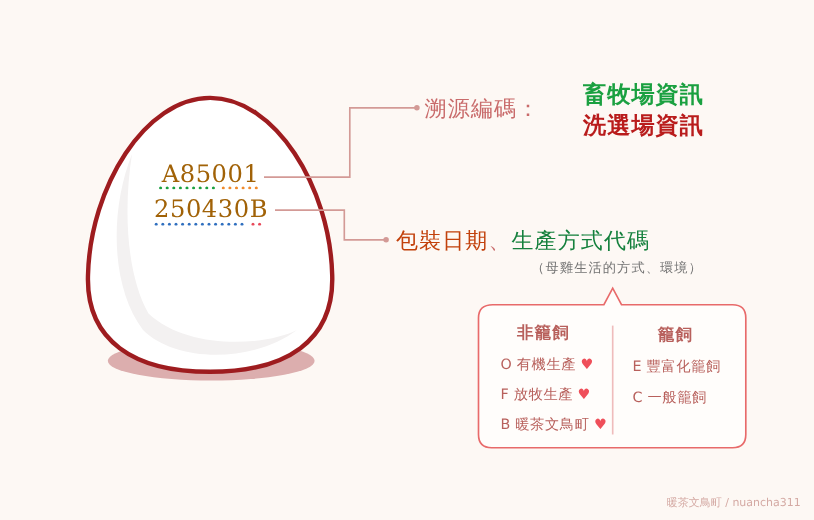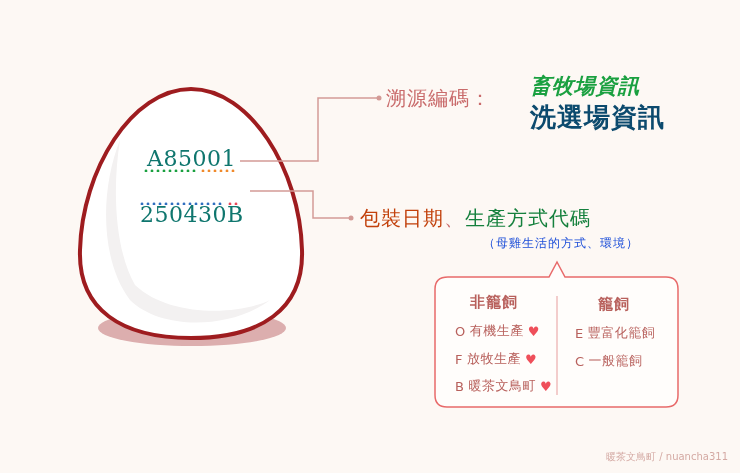--- a/index.html
+++ b/index.html
@@ -1,27 +1,27 @@
 <!DOCTYPE html>
 <html><head>
 <meta charset="utf-8">
 <style>
   html, body { margin:0; padding:0; }
   body { width:740px; height:473px; background:#fdf8f4; position:relative; overflow:hidden;
          font-family:"DejaVu Sans", sans-serif; }
   #egg-svg { position:absolute; left:0; top:0; }
   .code { position:absolute; font-family:"DejaVu Serif", "Liberation Serif", serif; font-size:22px;
-          color:#0f766e; letter-spacing:0.5px; line-height:1; }
+          color:#a16207; letter-spacing:0.5px; line-height:1; }
   .dots { position:absolute; height:3px; }
   .title-main { position:absolute; font-size:20px; font-weight:normal; color:#c96b6b; letter-spacing:1px; white-space:nowrap; }
-  .title-green { position:absolute; font-size:21px; font-weight:bold; color:#1aa040; letter-spacing:1px; white-space:nowrap;font-style:italic; }
-  .title-orange { position:absolute; font-size:26px; font-weight:bold; color:#0c4a6e; letter-spacing:1px; white-space:nowrap; }
+  .title-green { position:absolute; font-size:21px; font-weight:bold; color:#1aa040; letter-spacing:1px; white-space:nowrap; }
+  .title-orange { position:absolute; font-size:21px; font-weight:bold; color:#b91c1c; letter-spacing:1px; white-space:nowrap; }
   .title-blue { color:#c2410c; }
   .title-red { color:#15803d; }
-  .sub { position:absolute; font-size:12px; color:#1d4ed8; white-space:nowrap; letter-spacing:1px;font-family:Liberation Serif, serif; }
+  .sub { position:absolute; font-size:12px; color:#737373; white-space:nowrap; letter-spacing:1px;font-family:Liberation Serif, serif; }
   .box { position:absolute; left:435px; top:277px; width:243px; height:110px; }
   .col-head { position:absolute; font-size:15px; color:#b8605c; font-weight:bold; white-space:nowrap; letter-spacing:1px;}
   .item { position:absolute; font-size:13px; color:#b8605c; white-space:nowrap; letter-spacing:0.5px; display:flex; align-items:center; gap:4px;}
   .heart { color:#ef4f5a; font-size:13px; }
   .credit { position:absolute; right:12px; top:450px; font-size:10px; color:#d4a9a3; white-space:nowrap; }
 </style>
 </head>
 <body>
 
 <svg id="egg-svg" width="740" height="473">
@@ -54,21 +54,21 @@
   </g>
   <g fill="#f08a2c">
     <circle cx="59" cy="2" r="1.4"></circle>
       <circle cx="65" cy="2" r="1.4"></circle>
       <circle cx="71" cy="2" r="1.4"></circle>
       <circle cx="77" cy="2" r="1.4"></circle>
       <circle cx="83" cy="2" r="1.4"></circle>
       <circle cx="89" cy="2" r="1.4"></circle>
   </g>
 </svg>
-<div class="code" style="left:140px; top:180px;margin-top:24px;">250430B</div>
+<div class="code" style="left:140px; top:180px;">250430B</div>
 <svg class="dots" style="left:140px; top:202px;" width="100" height="4">
   <g fill="#2f6fbf">
     <circle cx="2" cy="2" r="1.4"></circle>
       <circle cx="8" cy="2" r="1.4"></circle>
       <circle cx="14" cy="2" r="1.4"></circle>
       <circle cx="20" cy="2" r="1.4"></circle>
     <circle cx="26" cy="2" r="1.4"></circle>
       <circle cx="32" cy="2" r="1.4"></circle>
       <circle cx="38" cy="2" r="1.4"></circle>
       <circle cx="44" cy="2" r="1.4"></circle>

